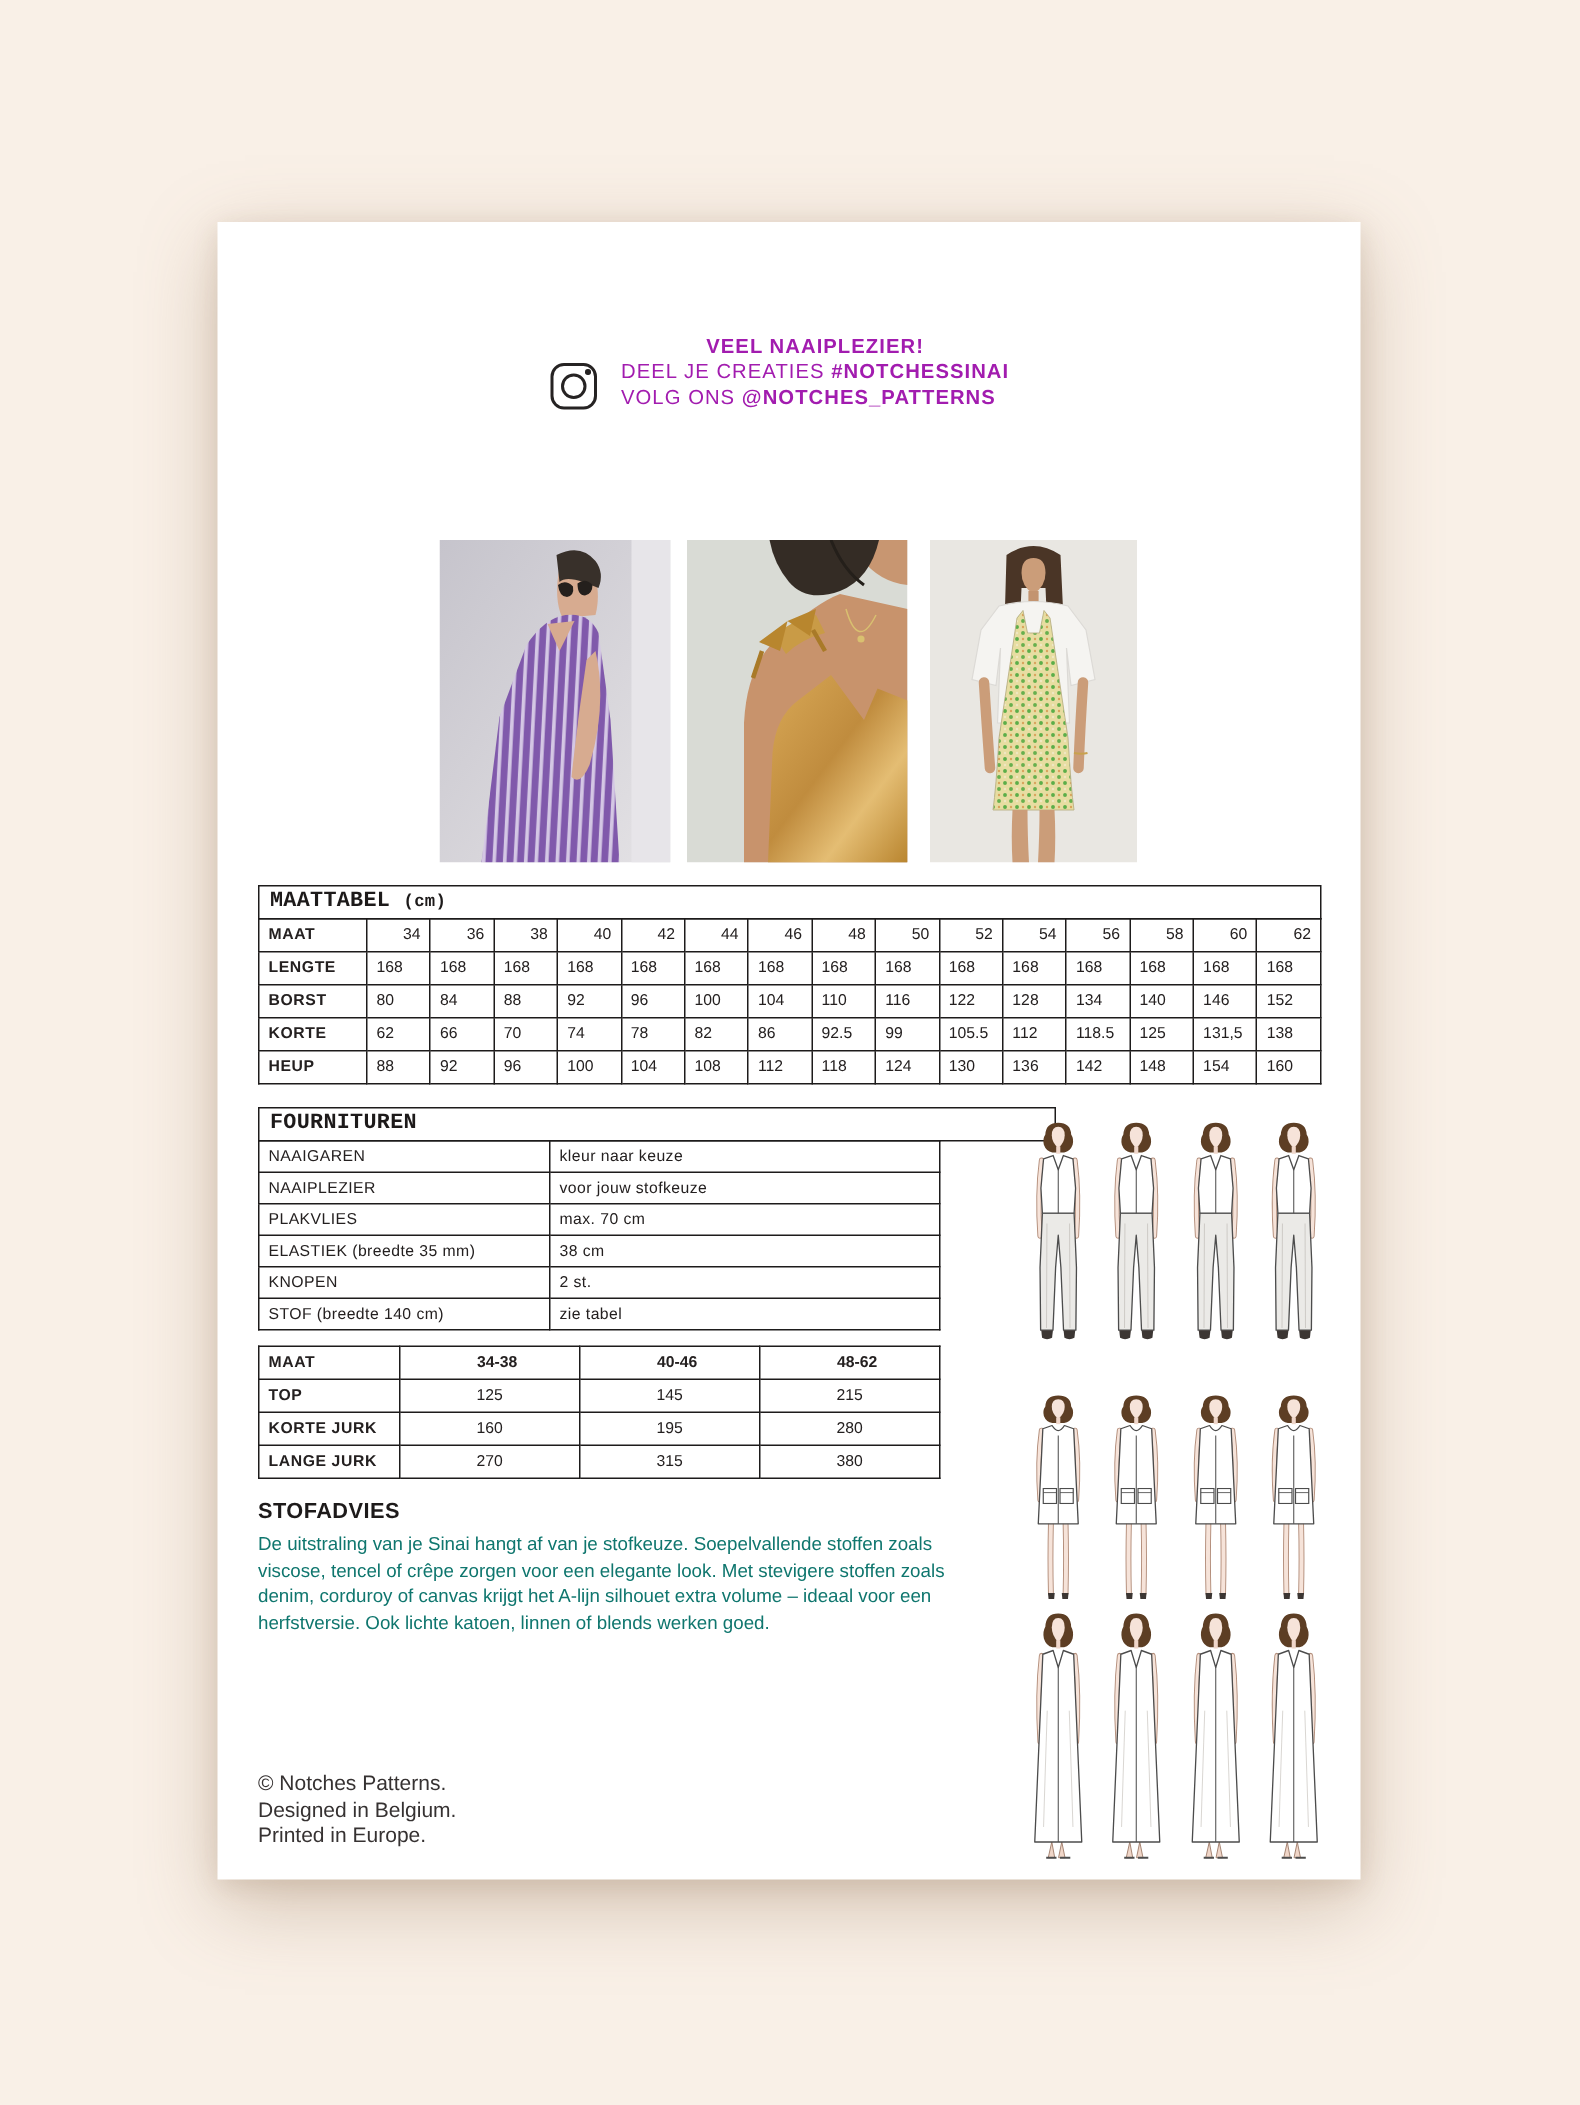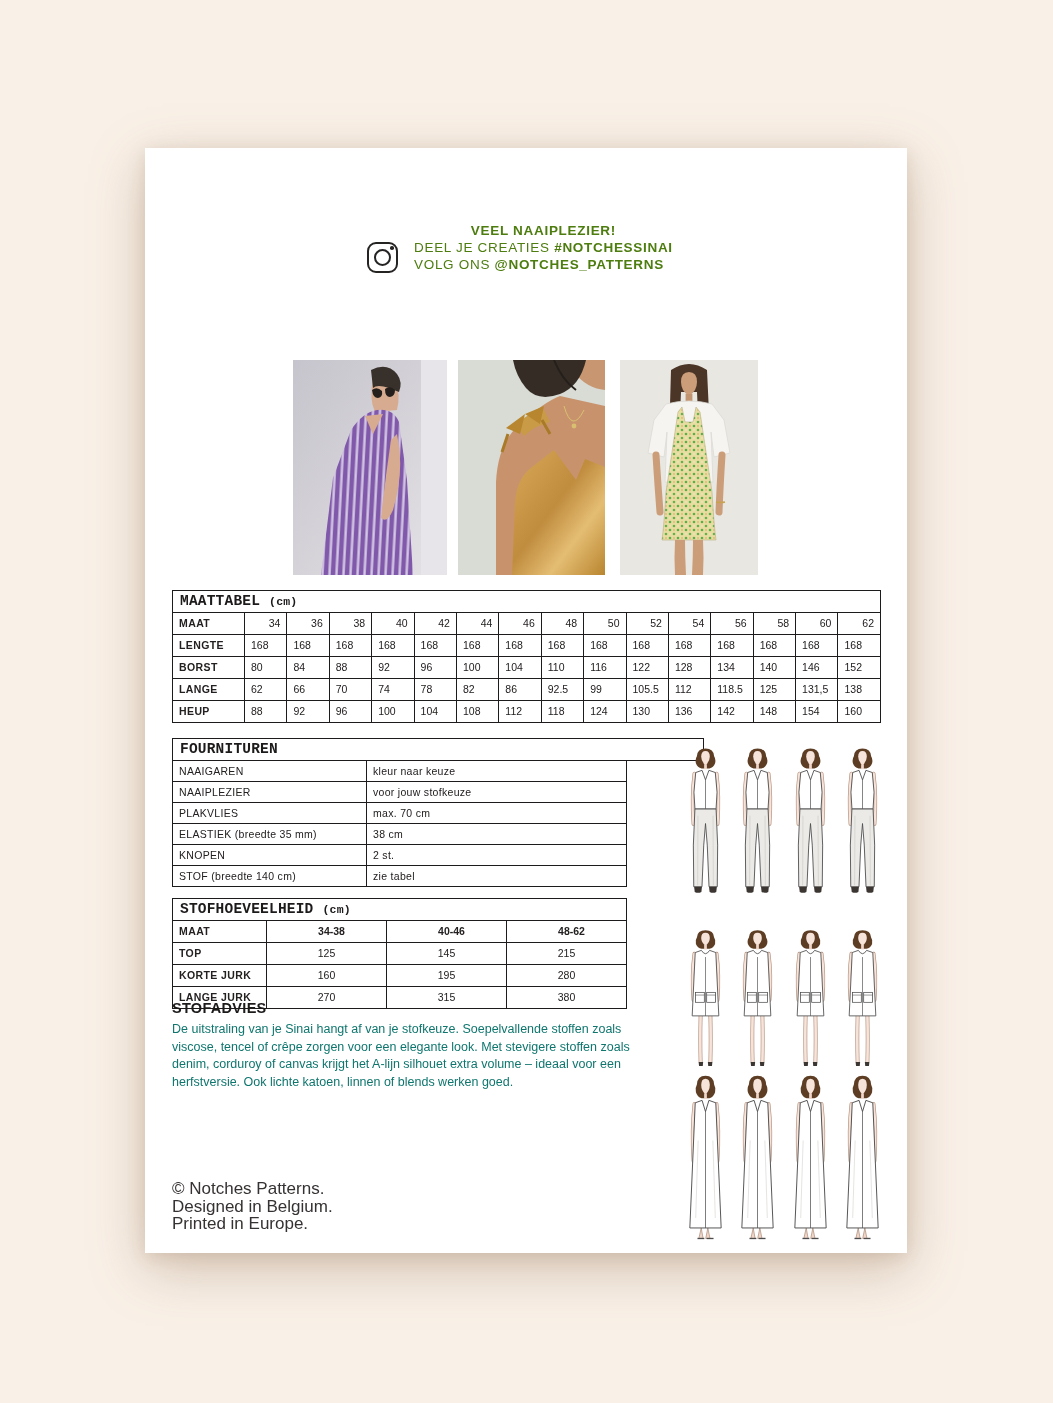--- a/index.html
+++ b/index.html
@@ -24,21 +24,21 @@
     content:"";position:absolute;left:5px;top:5px;right:5px;bottom:5px;
     border:2.6px solid #262323;border-radius:50%;
   }
   .insta::after{
     content:"";position:absolute;right:2px;top:2px;width:3.6px;height:3.6px;
     background:#262323;border-radius:50%;
   }
   .social-text{margin-left:47px;}
   .social-line{
     font-size:13.5px;letter-spacing:.7px;line-height:17px;
-    color:#4d7c0f;white-space:nowrap;
+    color:#a21caf;white-space:nowrap;
   }
   .social-line.first{font-weight:bold;text-align:center;}
   .b{font-weight:bold;}
   
   .photos{position:absolute;left:148px;top:212px;width:465px;height:215px;}
   .photo{position:absolute;top:0;height:215px;}
   .photo svg{display:block;}
   
   .section{position:absolute;}
   .table-title{
@@ -59,21 +59,21 @@
   .four-tbl td{height:21px;letter-spacing:.3px;}
   .stof-tbl{width:455px;}
   .stof-tbl td{text-align:center;}
   .stof-tbl tr.hdr td{font-weight:bold;padding-left:16px;}
   
   .advies{position:absolute;left:27px;top:852px;width:492px;}
   .advies h3{
     margin:0 0 5px 0;font-size:14.5px;letter-spacing:.3px;color:#1d1a1a;
   }
   .advies p{margin:0;font-size:12.5px;line-height:17.5px;color:#0f766e;}
-  .footer{position:absolute;left:27px;top:1032px;font-size:17px;line-height:17.5px;color:#363232;}
+  .footer{position:absolute;left:27px;top:1032px;font-size:14px;line-height:17.5px;color:#363232;}
   
   .figrow{position:absolute;left:537px;width:204px;display:flex;justify-content:space-between;}
   .figrow svg{display:block;}
   .row1{top:599px;}
   .row2{top:781px;}
   .row3{top:926px;}
 </style>
 </head>
 <body>
 
@@ -270,21 +270,21 @@
             <td>110</td>
             <td>116</td>
             <td>122</td>
             <td>128</td>
             <td>134</td>
             <td>140</td>
             <td>146</td>
             <td>152</td>
       </tr>
       <tr>
-        <th>LANGE</th>
+        <th>KORTE</th>
         <td>62</td>
             <td>66</td>
             <td>70</td>
             <td>74</td>
             <td>78</td>
             <td>82</td>
             <td>86</td>
             <td>92.5</td>
             <td>99</td>
             <td>105.5</td>
@@ -346,21 +346,20 @@
           </tr>
       <tr>
             <td>STOF (breedte 140 cm)</td>
             <td>zie tabel</td>
           </tr>
     </tbody>
       </table>
   </div>
 
   <div class="section" style="left:27px;top:750px;width:455px;">
-    <div class="table-title"><span>STOFHOEVEELHEID</span> <span class="unit">(cm)</span></div>
     <table class="tbl stof-tbl">
       <colgroup>
           <col style="width:94px">
           <col>
           <col>
           <col>
         </colgroup>
       <tbody>
           <tr class="hdr">
         <th>MAAT</th>

